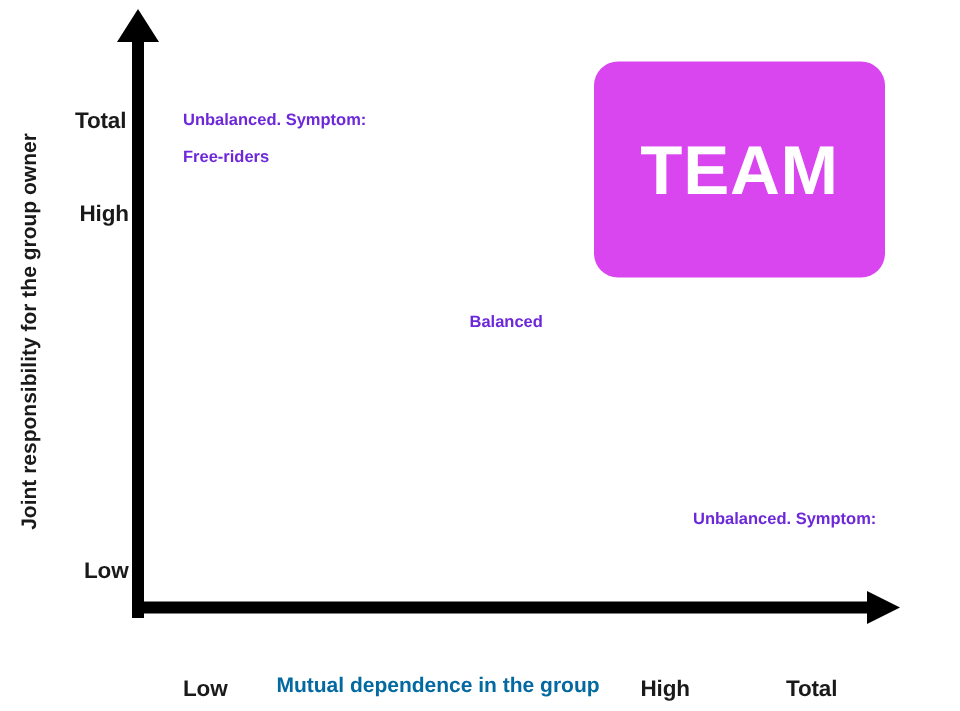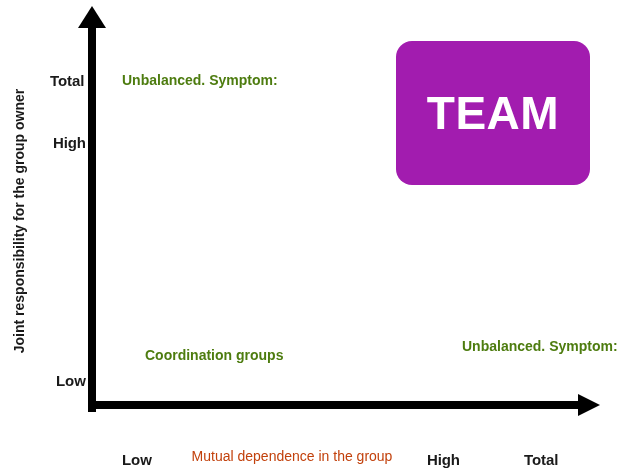--- a/index.html
+++ b/index.html
@@ -88,46 +88,46 @@
     color: #1a1a1a;
     white-space: nowrap;
   }
   #x-axis-title {
     position: absolute;
     left: 0px;
     top: 448px;
     width: 584px;
     text-align: center;
     font-size: 14px;
-    font-weight: normal;
-    color: #c2410c;
+    font-weight: bold;
+    color: #0369a1;
   }
 
   
   .quadrant-label {
     position: absolute;
-    font-size: 14px;
+    font-size: 11px;
     font-weight: bold;
-    color: #4d7c0f;
+    color: #6d28d9;
     line-height: 25px;
     white-space: nowrap;
   }
   #label-free-riders   { left: 122px; top: 68px; }
   #label-balanced      { left: 313px; top: 203px; }
   #label-coordination  { left: 145px; top: 343px; }
   #label-suboptimizing { left: 462px; top: 334px; }
 
   
   #team-box {
     position: absolute;
     left: 396px;
     top: 41px;
     width: 194px;
     height: 144px;
-    background: #a21caf;
+    background: #d946ef;
     border-radius: 16px;
     display: flex;
     align-items: center;
     justify-content: center;
   }
   #team-box-label {
     color: #ffffff;
     font-size: 46px;
     font-weight: bold;
     letter-spacing: 0.5px;
@@ -151,26 +151,27 @@
 
   <div class="tick-label" id="x-tick-low">Low</div>
   <div class="tick-label" id="x-tick-high">High</div>
   <div class="tick-label" id="x-tick-total">Total</div>
 
   <div id="y-axis-title">Joint responsibility for the group owner</div>
   <div id="x-axis-title">Mutual dependence in the group</div>
 
   <div class="quadrant-label" id="label-free-riders">
     <div>Unbalanced. Symptom:</div>
+    <div>Free-riders</div>
   </div>
 
+  <div class="quadrant-label" id="label-balanced">
+    <div>Balanced</div>
+  </div>
 
-  <div class="quadrant-label" id="label-coordination">
-    <div>Coordination groups</div>
-  </div>
 
   <div class="quadrant-label" id="label-suboptimizing">
     <div>Unbalanced. Symptom:</div>
   </div>
 
   <div id="team-box">
     <span id="team-box-label">TEAM</span>
   </div>
 
 </div>

